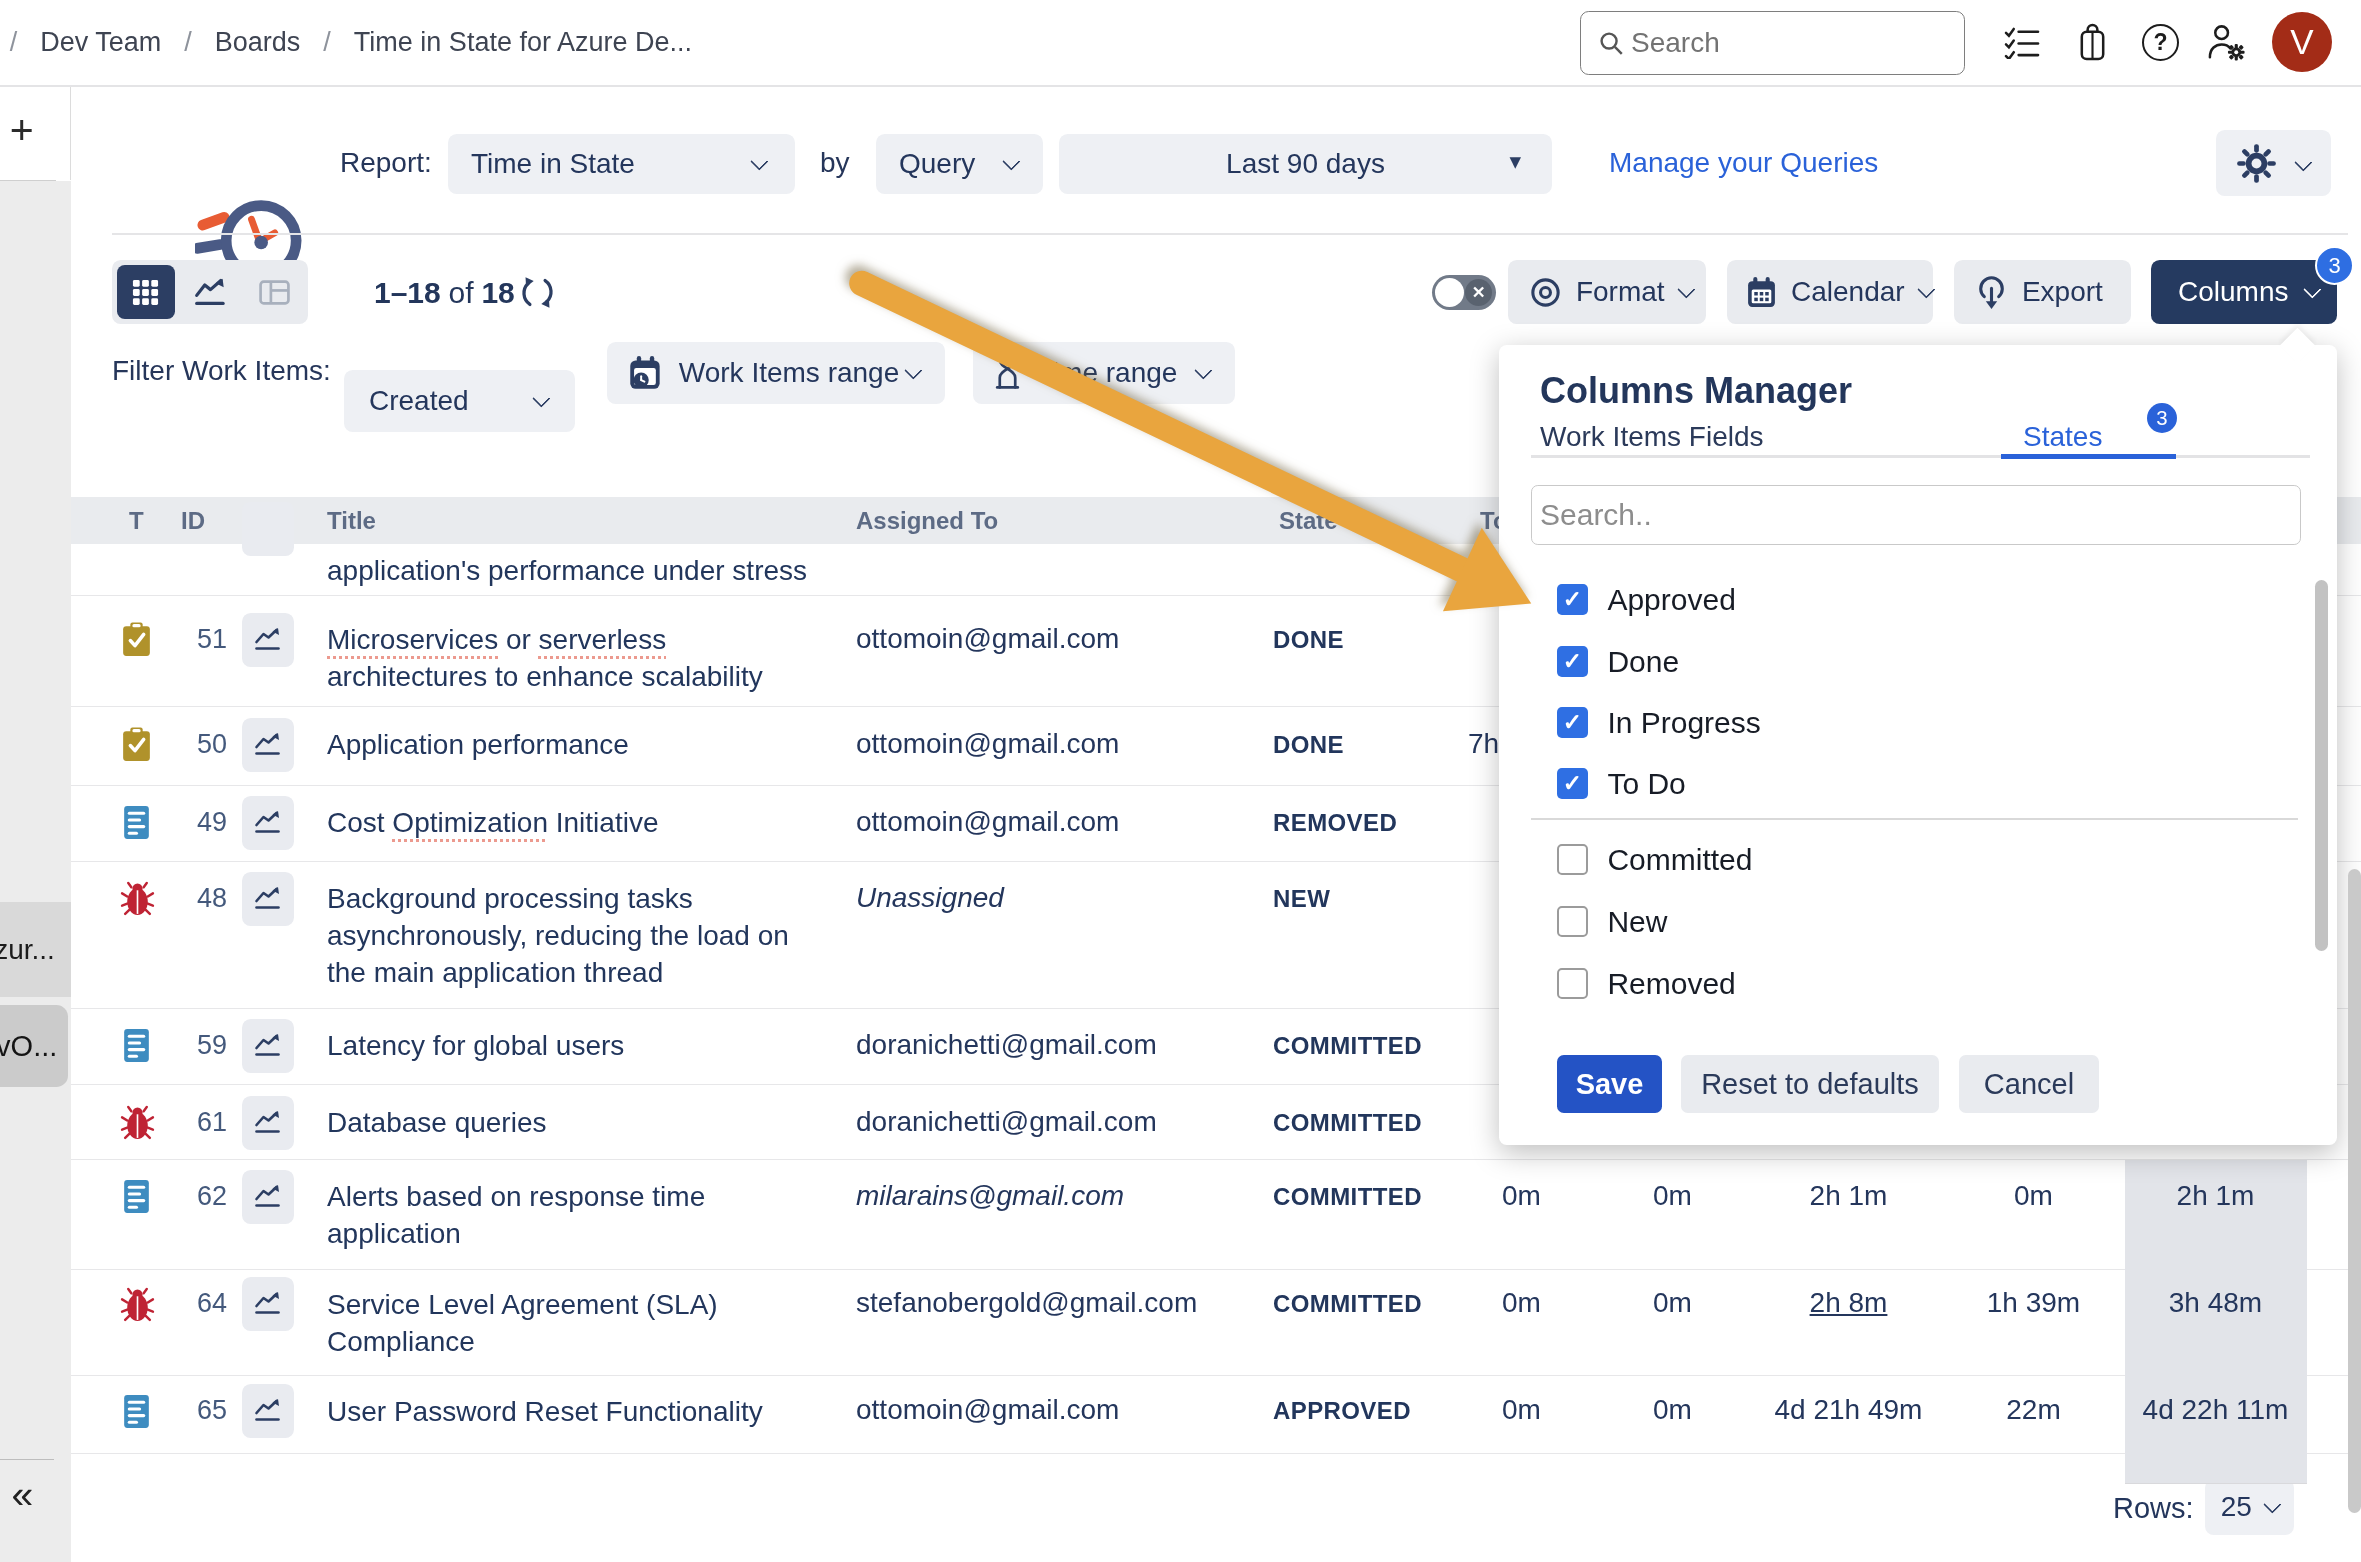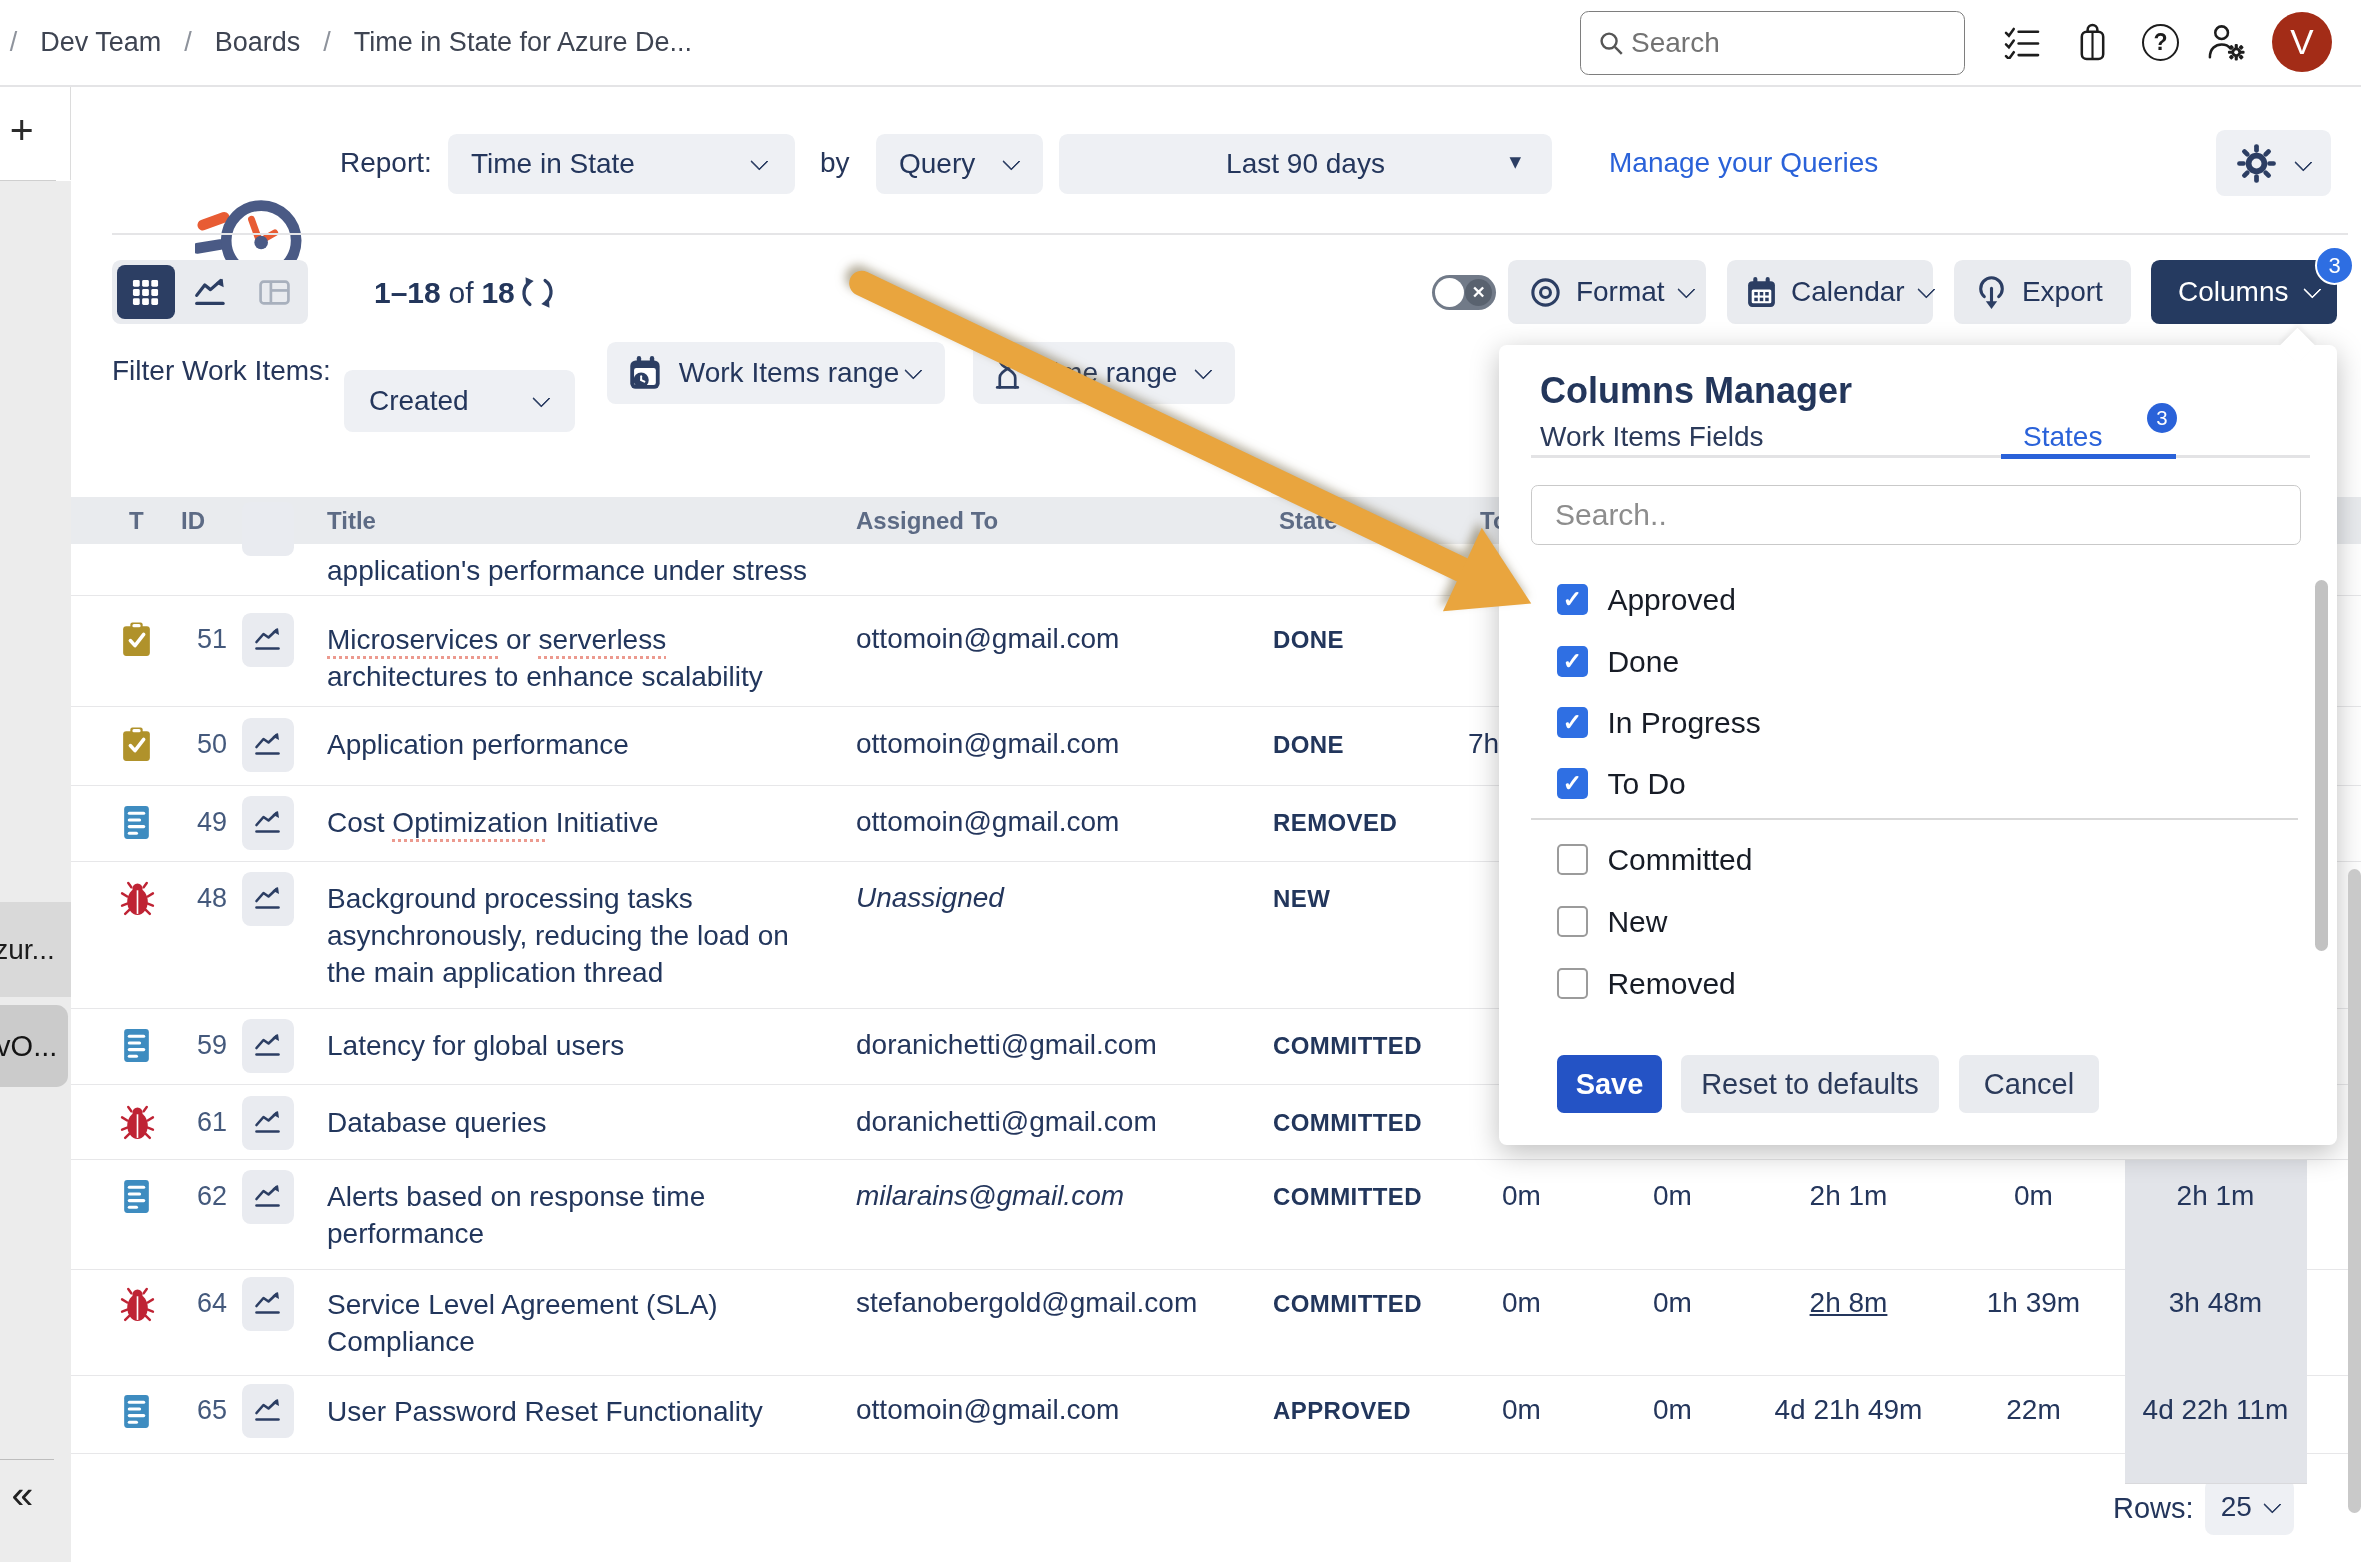--- a/index.html
+++ b/index.html
@@ -93,21 +93,21 @@
                 box-shadow:-2.9px -2.9px 5.8px rgba(0,0,0,.06);}
   .pm-title{position:absolute;left:41px;top:25px;font-size:36px;font-weight:600;color:#23365b;}
   .pm-tab{position:absolute;top:76px;font-size:28px;color:#2b3a5a;cursor:pointer;}
   .pm-tab.active{color:#2a62d9;}
   .pm-badge{position:absolute;left:648px;top:58px;width:30px;height:30px;border-radius:50%;background:#2a62d9;
             color:#fff;font-size:20.4px;display:flex;align-items:center;justify-content:center;}
   .pm-underline{position:absolute;left:32px;top:110px;width:779px;height:2.9px;background:#e3e3e5;}
   .pm-underline-active{position:absolute;left:502px;top:109px;width:175px;height:4.9px;background:#2a62d9;}
   .pm-search{position:absolute;left:32px;top:140px;width:768px;height:58px;border:1.9px solid #c9c9c9;border-radius:6.8px;
              display:flex;align-items:center;background:#fff;}
-  .pm-search .ph{color:#8d8d8d;font-size:30px;margin-left:23px;}
+  .pm-search .ph{color:#8d8d8d;font-size:30px;margin-left:8px;}
   .chk-row{position:absolute;left:58px;height:35px;display:flex;align-items:center;gap:19.4px;}
   .chk{width:31px;height:31px;border-radius:4.9px;box-sizing:border-box;display:flex;align-items:center;justify-content:center;}
   .chk.on{background:#2f6fe3;color:#fff;font-size:23px;font-weight:bold;}
   .chk.off{border:2.9px solid #9b9b9b;background:#fff;}
   .chk-label{font-size:30px;color:#171c26;}
   .pm-divider{position:absolute;left:32px;top:473px;width:767px;height:1.9px;background:#d9d9d9;}
   .pm-btn{position:absolute;top:710px;height:58px;border-radius:6.8px;display:flex;align-items:center;
           justify-content:center;font-size:29px;cursor:pointer;}
   .pm-btn.primary{left:58px;width:105px;background:#2453c5;color:#fff;font-weight:bold;}
   .pm-btn.sec{background:#e9ebef;color:#2b3a5a;}
@@ -563,21 +563,21 @@
         <span class="cell-id" style="left:126px;top:21.3px;">62</span>
         <div class="chart-btn" style="left:171px;top:9.7px;">
           <svg width="31" height="27" viewBox="0 0 30 27">
             <polyline points="3,16 10,8 15,11.5 23,4" fill="none" stroke="#2c3e63" stroke-width="2.6" stroke-linecap="round" stroke-linejoin="round"></polyline>
             <polygon points="24.5,2 25.5,9 19,5.5" fill="#2c3e63"></polygon>
             <line x1="3" y1="22.5" x2="25" y2="22.5" stroke="#2c3e63" stroke-width="2.6" stroke-linecap="round"></line>
           </svg>
         </div>
         <div class="title-block" style="top:18.4px;">
           <div><span>Alerts based on response time</span></div>
-          <div><span>performance</span></div>
+          <div><span>application</span></div>
         </div>
         <span class="cell-assigned" style="top:20.4px;font-style:italic;">milarains@gmail.com</span>
         <span class="cell-state" style="top:23px;">COMMITTED</span>
         <span class="tval" style="left:1334px;top:20.4px;">0m</span>
         <span class="tval" style="left:1485px;top:20.4px;">0m</span>
         <span class="tval" style="left:1661px;top:20.4px;">2h 1m</span>
         <span class="tval" style="left:1846px;top:20.4px;">0m</span>
         <div class="total-bg" style="top:0;height:110px;"></div>
         <span class="tval" style="left:2028px;top:20.4px;width:233px;z-index:2;">2h 1m</span>
       </div>

